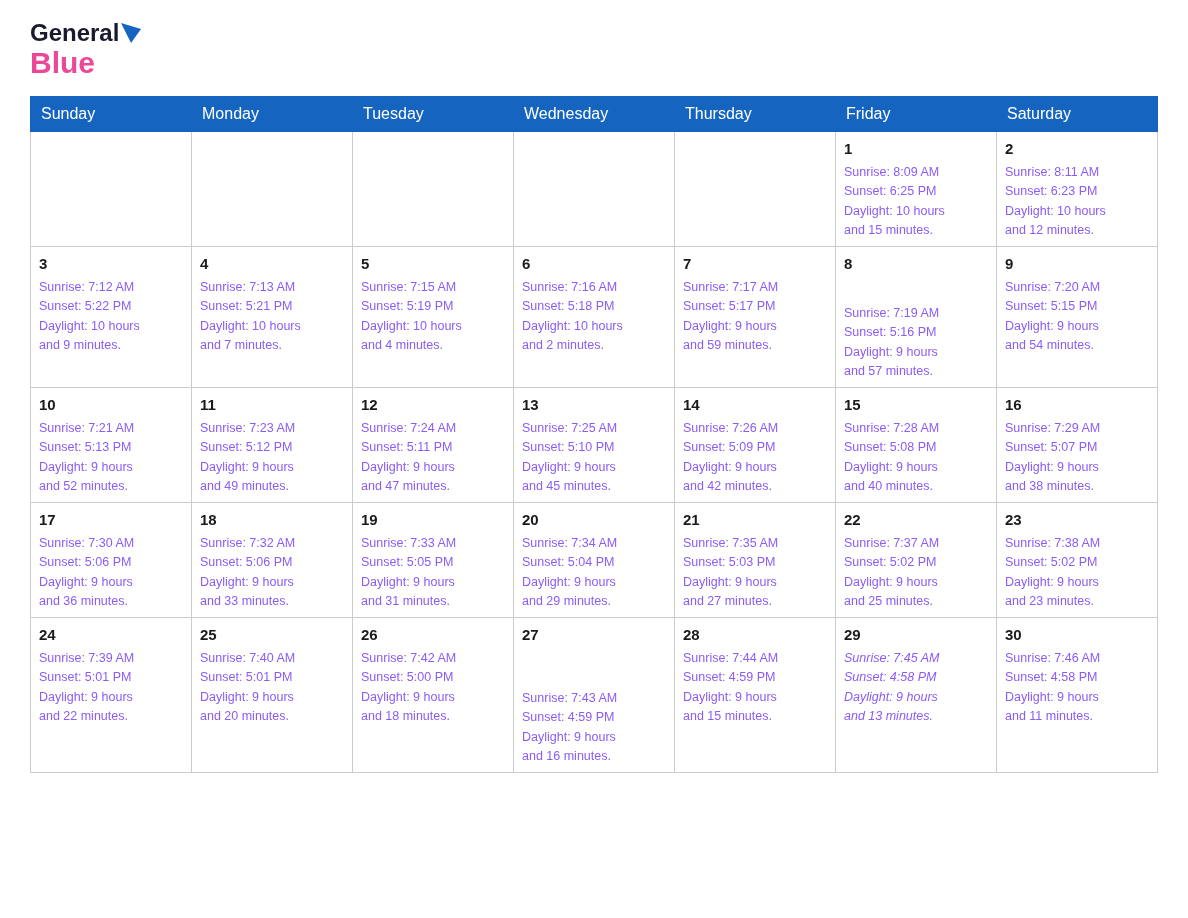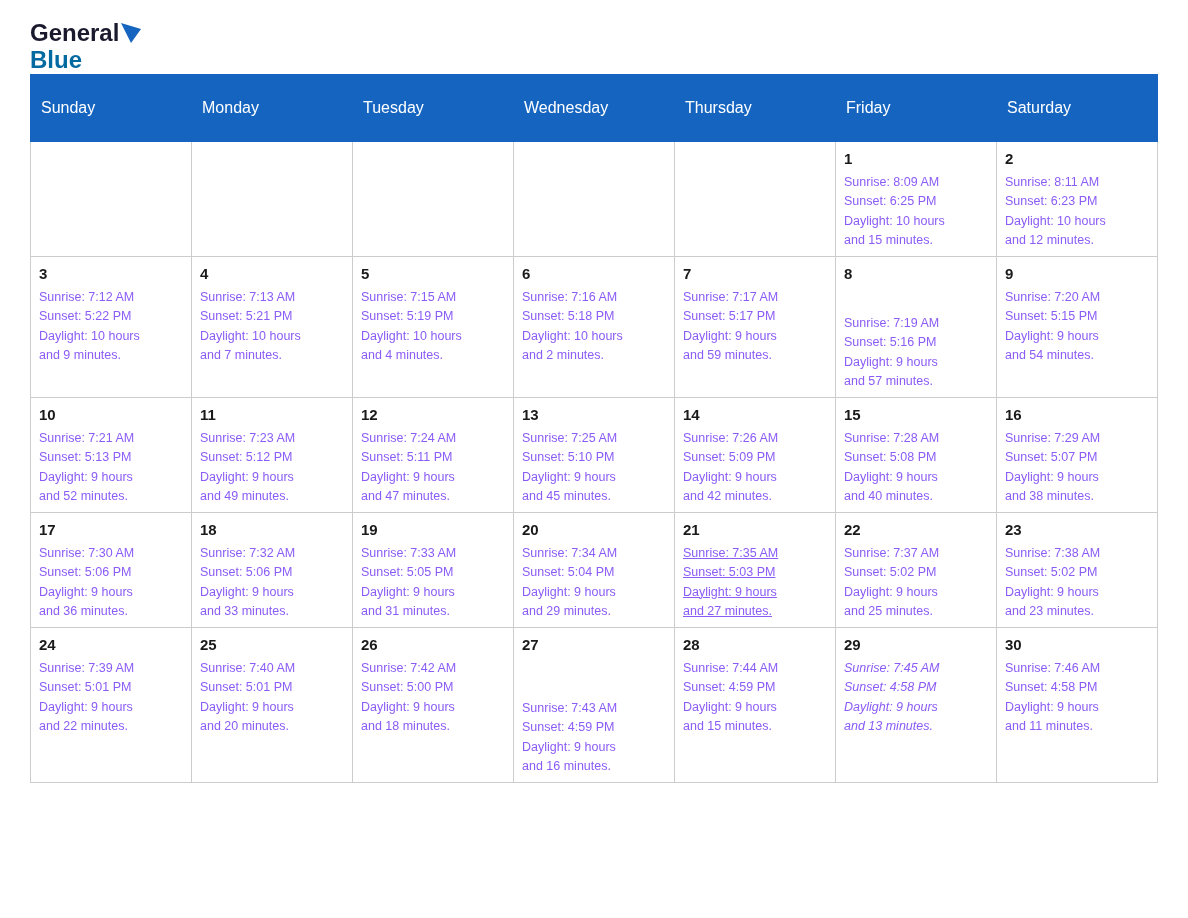--- a/index.html
+++ b/index.html
@@ -8,20 +8,21 @@
       background: #fff;
       color: #333;
       width: 1188px;
       min-height: 918px;
       padding: 20px 30px;
     }
     .header-area {
       display: flex;
       justify-content: space-between;
       align-items: flex-end;
+      margin-bottom: 16px;
       gap: 20px;
     }
     .logo {
       display: flex;
       flex-direction: column;
       align-items: flex-start;
     }
     .title-area {
       text-align: right;
     }
@@ -39,21 +40,21 @@
     .calendar-table {
       width: 100%;
       border-collapse: collapse;
       border: 1px solid #999;
     }
     .calendar-table th {
       background: #1565c0;
       color: #fff;
       font-size: 16px;
       font-weight: normal;
-      padding: 24px 10px;
+      padding: 8px 10px;
       text-align: left;
       border: 1px solid #1565c0;
     }
     .calendar-table td {
       width: 14.28%;
       vertical-align: top;
       padding: 6px 8px;
       border: 1px solid #ccc;
       background: #fff;
       min-height: 110px;
@@ -88,21 +89,21 @@
 
 <div class="header-area">
   <div class="logo">
     <div class="logo-row">
       <span style="font-size:24px;font-weight:bold;color:#1a1a2e;">General</span>
       <svg width="20" height="20" viewBox="0 0 20 20" style="margin-left:2px;">
         <polygon points="0,0 20,6 10,20" fill="#1565c0"></polygon>
       </svg>
     </div>
     <div>
-      <span style="font-size:24px;font-weight:bold;color:#0369a1;">Blue</span>
+      <span style="font-size:30px;font-weight:bold;color:#ec4899;">Blue</span>
     </div>
   </div>
 </div>
 
 <table class="calendar-table">
   <thead>
     <tr>
     <th>Sunday</th>
         <th>Monday</th>
         <th>Tuesday</th>
@@ -260,21 +261,21 @@
         </td>
         <td>
           <span class="day-number">20</span>
           <div class="day-info" style="white-space: pre-line;">Sunrise: 7:34 AM
 Sunset: 5:04 PM
 Daylight: 9 hours
 and 29 minutes.</div>
         </td>
         <td>
           <span class="day-number">21</span>
-          <div class="day-info" style="white-space: pre-line; text-decoration: underline;">Sunrise: 7:35 AM
+          <div class="day-info" style="white-space: pre-line;">Sunrise: 7:35 AM
 Sunset: 5:03 PM
 Daylight: 9 hours
 and 27 minutes.</div>
         </td>
         <td>
           <span class="day-number">22</span>
           <div class="day-info" style="white-space: pre-line;">Sunrise: 7:37 AM
 Sunset: 5:02 PM
 Daylight: 9 hours
 and 25 minutes.</div>

